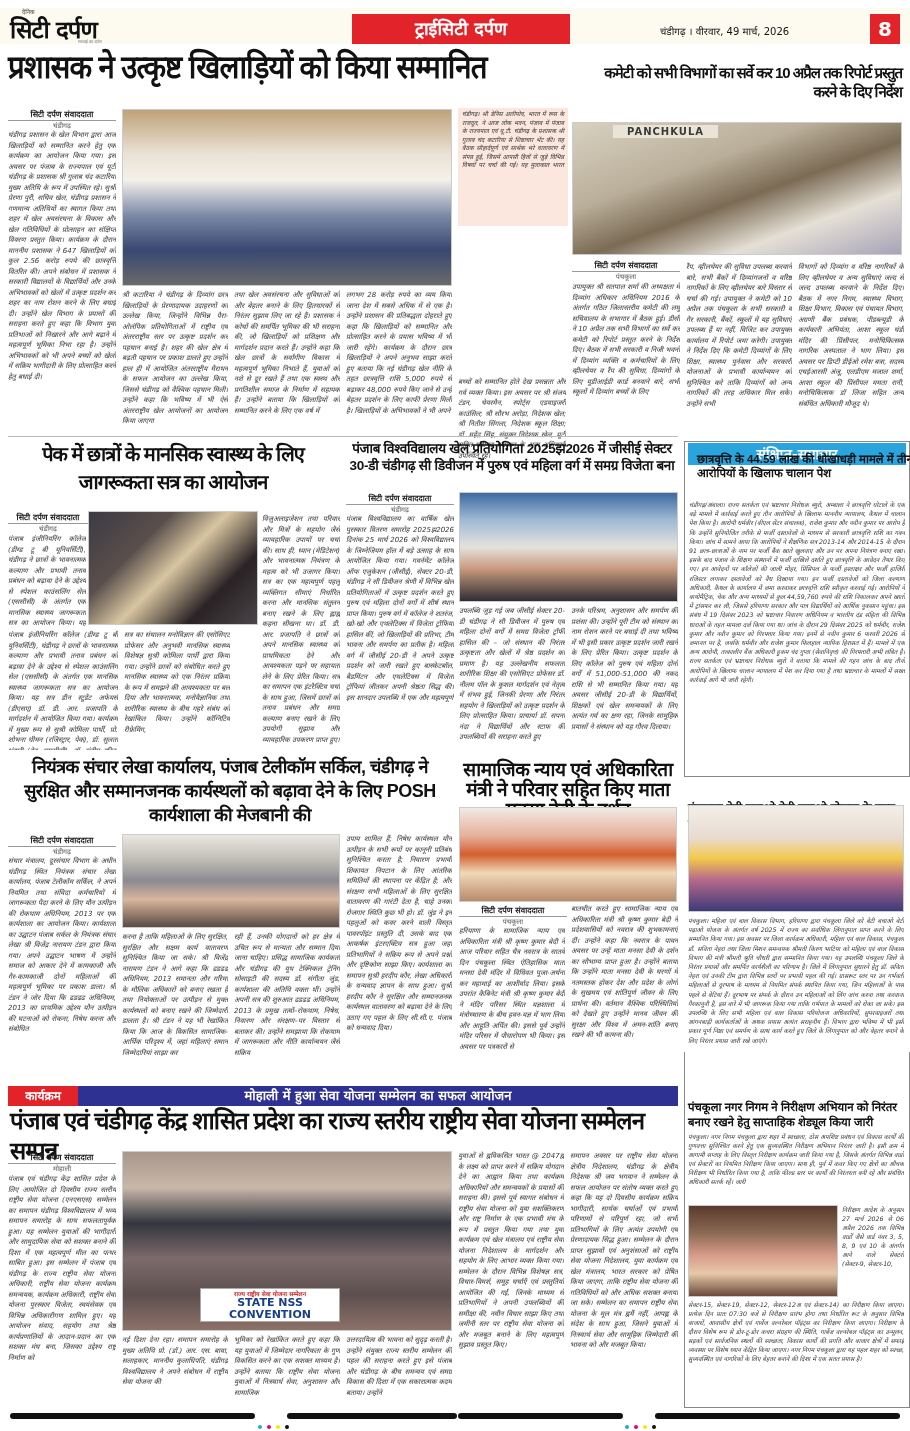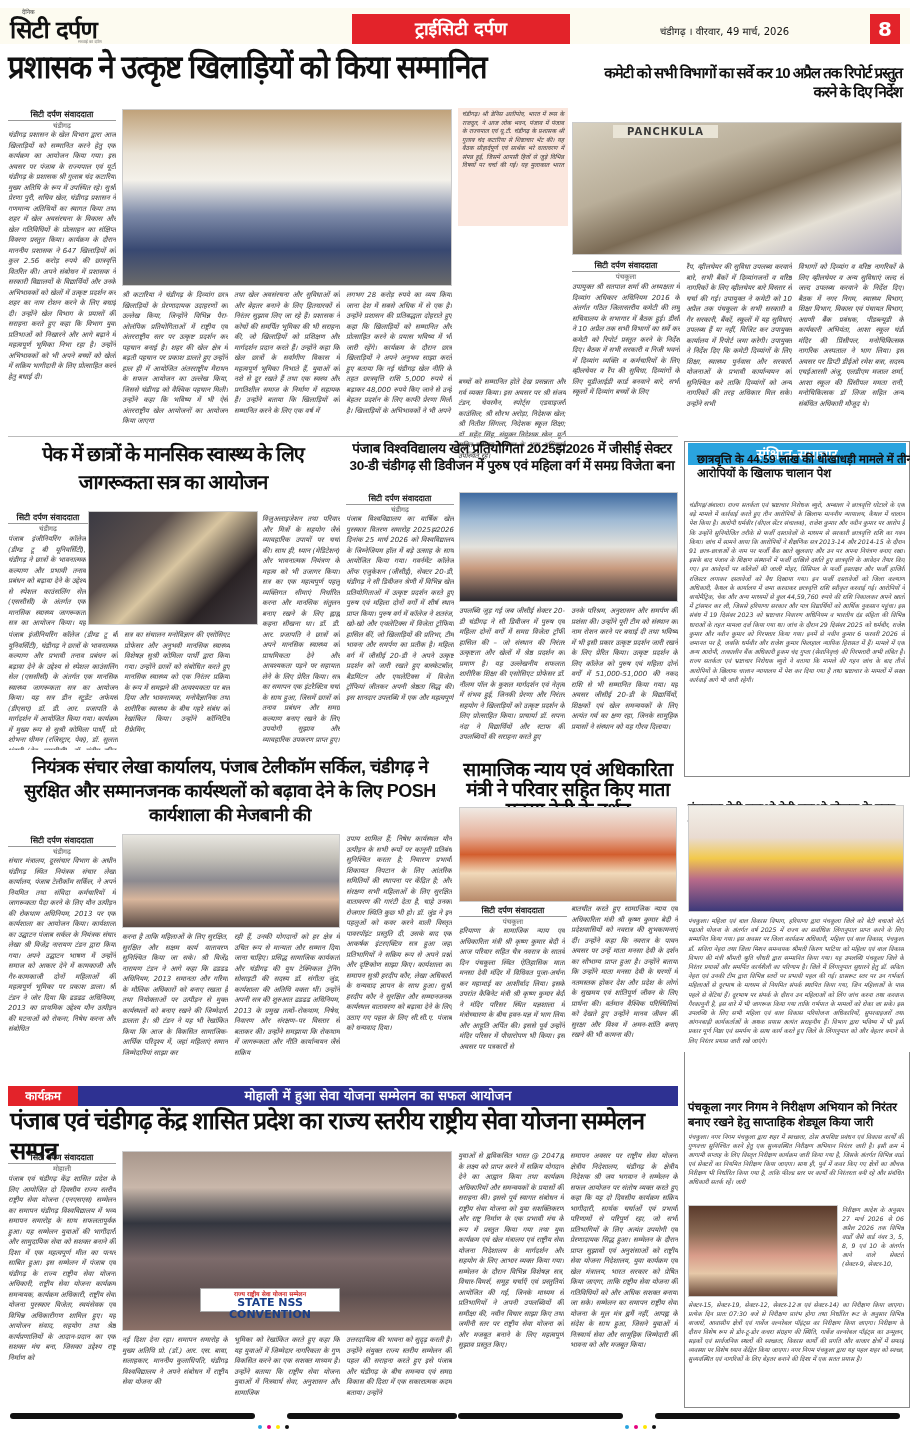--- a/index.html
+++ b/index.html
@@ -22,21 +22,21 @@
   .photo { border: 1px solid #ccc; overflow: hidden; }
   .ph-hall { background: linear-gradient(180deg, #c0a27a 0%, #e9e2d5 25%, #f4f1ea 40%, #7d8aa8 60%, #384871 80%, #6a6a6a 100%); }
   .ph-meet { background: linear-gradient(160deg, #d8d1c0 0%, #b9ae99 35%, #7b6b55 55%, #e5e0d5 75%, #a7a3b8 100%); }
   .ph-mental { background: linear-gradient(135deg, #3b3a43 0%, #5a4f4c 30%, #d8c5a0 50%, #2a2325 75%, #4a4448 100%); }
   .ph-sport { background: linear-gradient(180deg, #3e6aa0 0%, #9fbad4 25%, #e4e2dc 50%, #c89a7e 70%, #2f2d33 100%); }
   .ph-posh { background: linear-gradient(180deg, #e9e7e1 0%, #c3c0b8 25%, #8c8a90 50%, #d9b69c 70%, #5a4b45 100%); }
   .ph-mansa { background: linear-gradient(180deg, #f0eae4 0%, #e6b09a 30%, #d35e2e 50%, #f1d9b9 70%, #b88a6a 100%); }
   .ph-beti { background: linear-gradient(180deg, #f2efe8 0%, #e9dbd1 30%, #f2c94c 50%, #b86a8a 70%, #3d3a7a 100%); }
   .ph-nss { background: linear-gradient(180deg, #a8978c 0%, #c9b7aa 20%, #33363f 40%, #7d6b6b 60%, #5d4f4f 80%, #8c7168 100%); }
   .ph-nigam { background: linear-gradient(180deg, #5a3a2c 0%, #8a6a54 30%, #d99c8a 55%, #e6c8a8 75%, #6a4a3a 100%); }
-  .nss-sign { left: 200px; top: 1288px; width: 140px; height: 24px; background: #fff; border: 1px solid #aaa; color: #1a3f8a; font-weight: bold; font-size: 11px; text-align: center; line-height: 12px; padding-top: 1px; }
+  .nss-sign { left: 200px; top: 1288px; width: 140px; height: 34px; background: #fff; border: 1px solid #aaa; color: #1a3f8a; font-weight: bold; font-size: 11px; text-align: center; line-height: 12px; padding-top: 1px; }
   .nss-sign .hi { font-size: 6px; color: #c22; display: block; line-height: 7px; }
   .box-pink { left: 458px; top: 108px; width: 110px; height: 118px; background: #fbe7de; }
   .box-pink-title { font-family: "Liberation Sans", sans-serif; font-weight: bold; font-size: 11px; text-align: center; line-height: 13px; color: #111; padding-top: 4px; }
   .brief-box { left: 684px; top: 441px; width: 226px; height: 336px; border: 1px solid #888; }
   .brief-head { left: 688px; top: 443px; width: 218px; height: 22px; background: #2aa4df; color: #fff; text-align: center; font-weight: bold; font-size: 14px; line-height: 22px; }
   .brief-h { font-family: "Liberation Sans", sans-serif; font-weight: bold; font-size: 11.5px; color: #111; line-height: 14px; }
   .karyakram-bar { left: 8px; top: 1086px; width: 895px; height: 20px; background: #2e3192; }
   .karyakram-tag { left: 8px; top: 1086px; width: 70px; height: 20px; background: #e3232a; color: #fff; font-size: 12px; font-weight: bold; text-align: center; line-height: 20px; }
   .karyakram-title { left: 78px; top: 1086px; width: 825px; height: 20px; color: #fff; font-size: 13px; font-weight: bold; text-align: center; line-height: 20px; }
   .reg-bar { height: 6px; background: #111; border-radius: 3px; }

